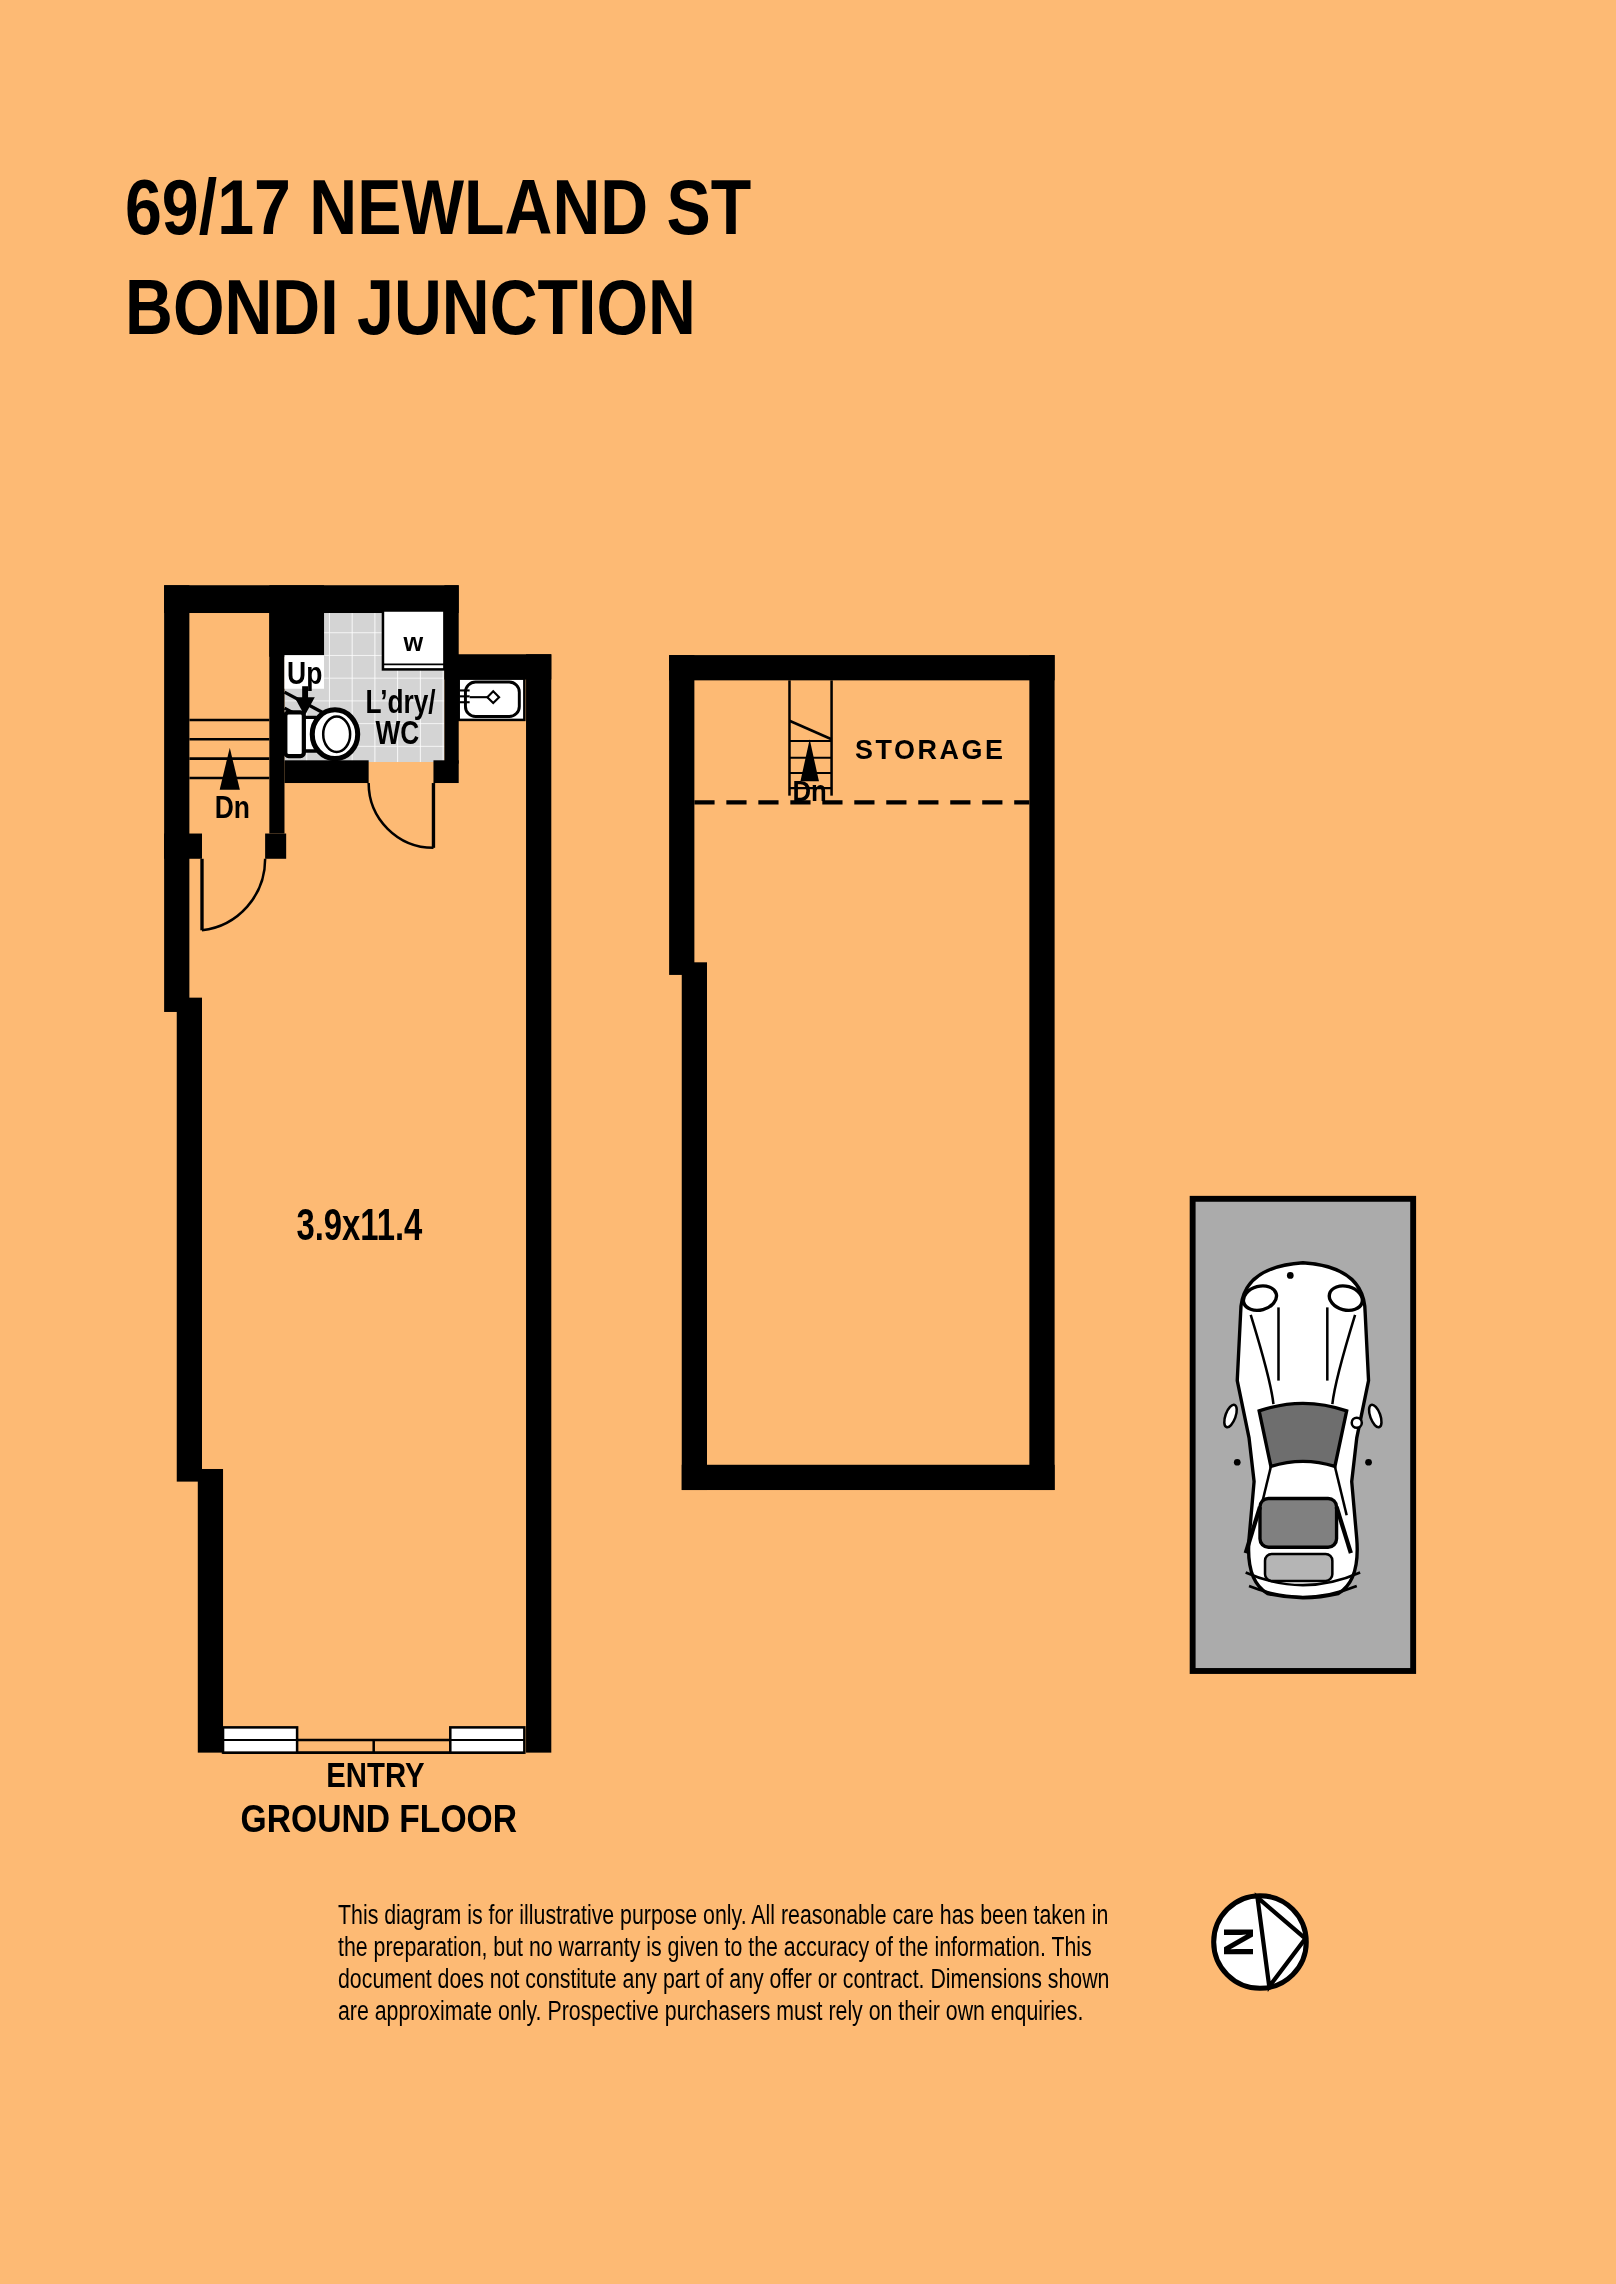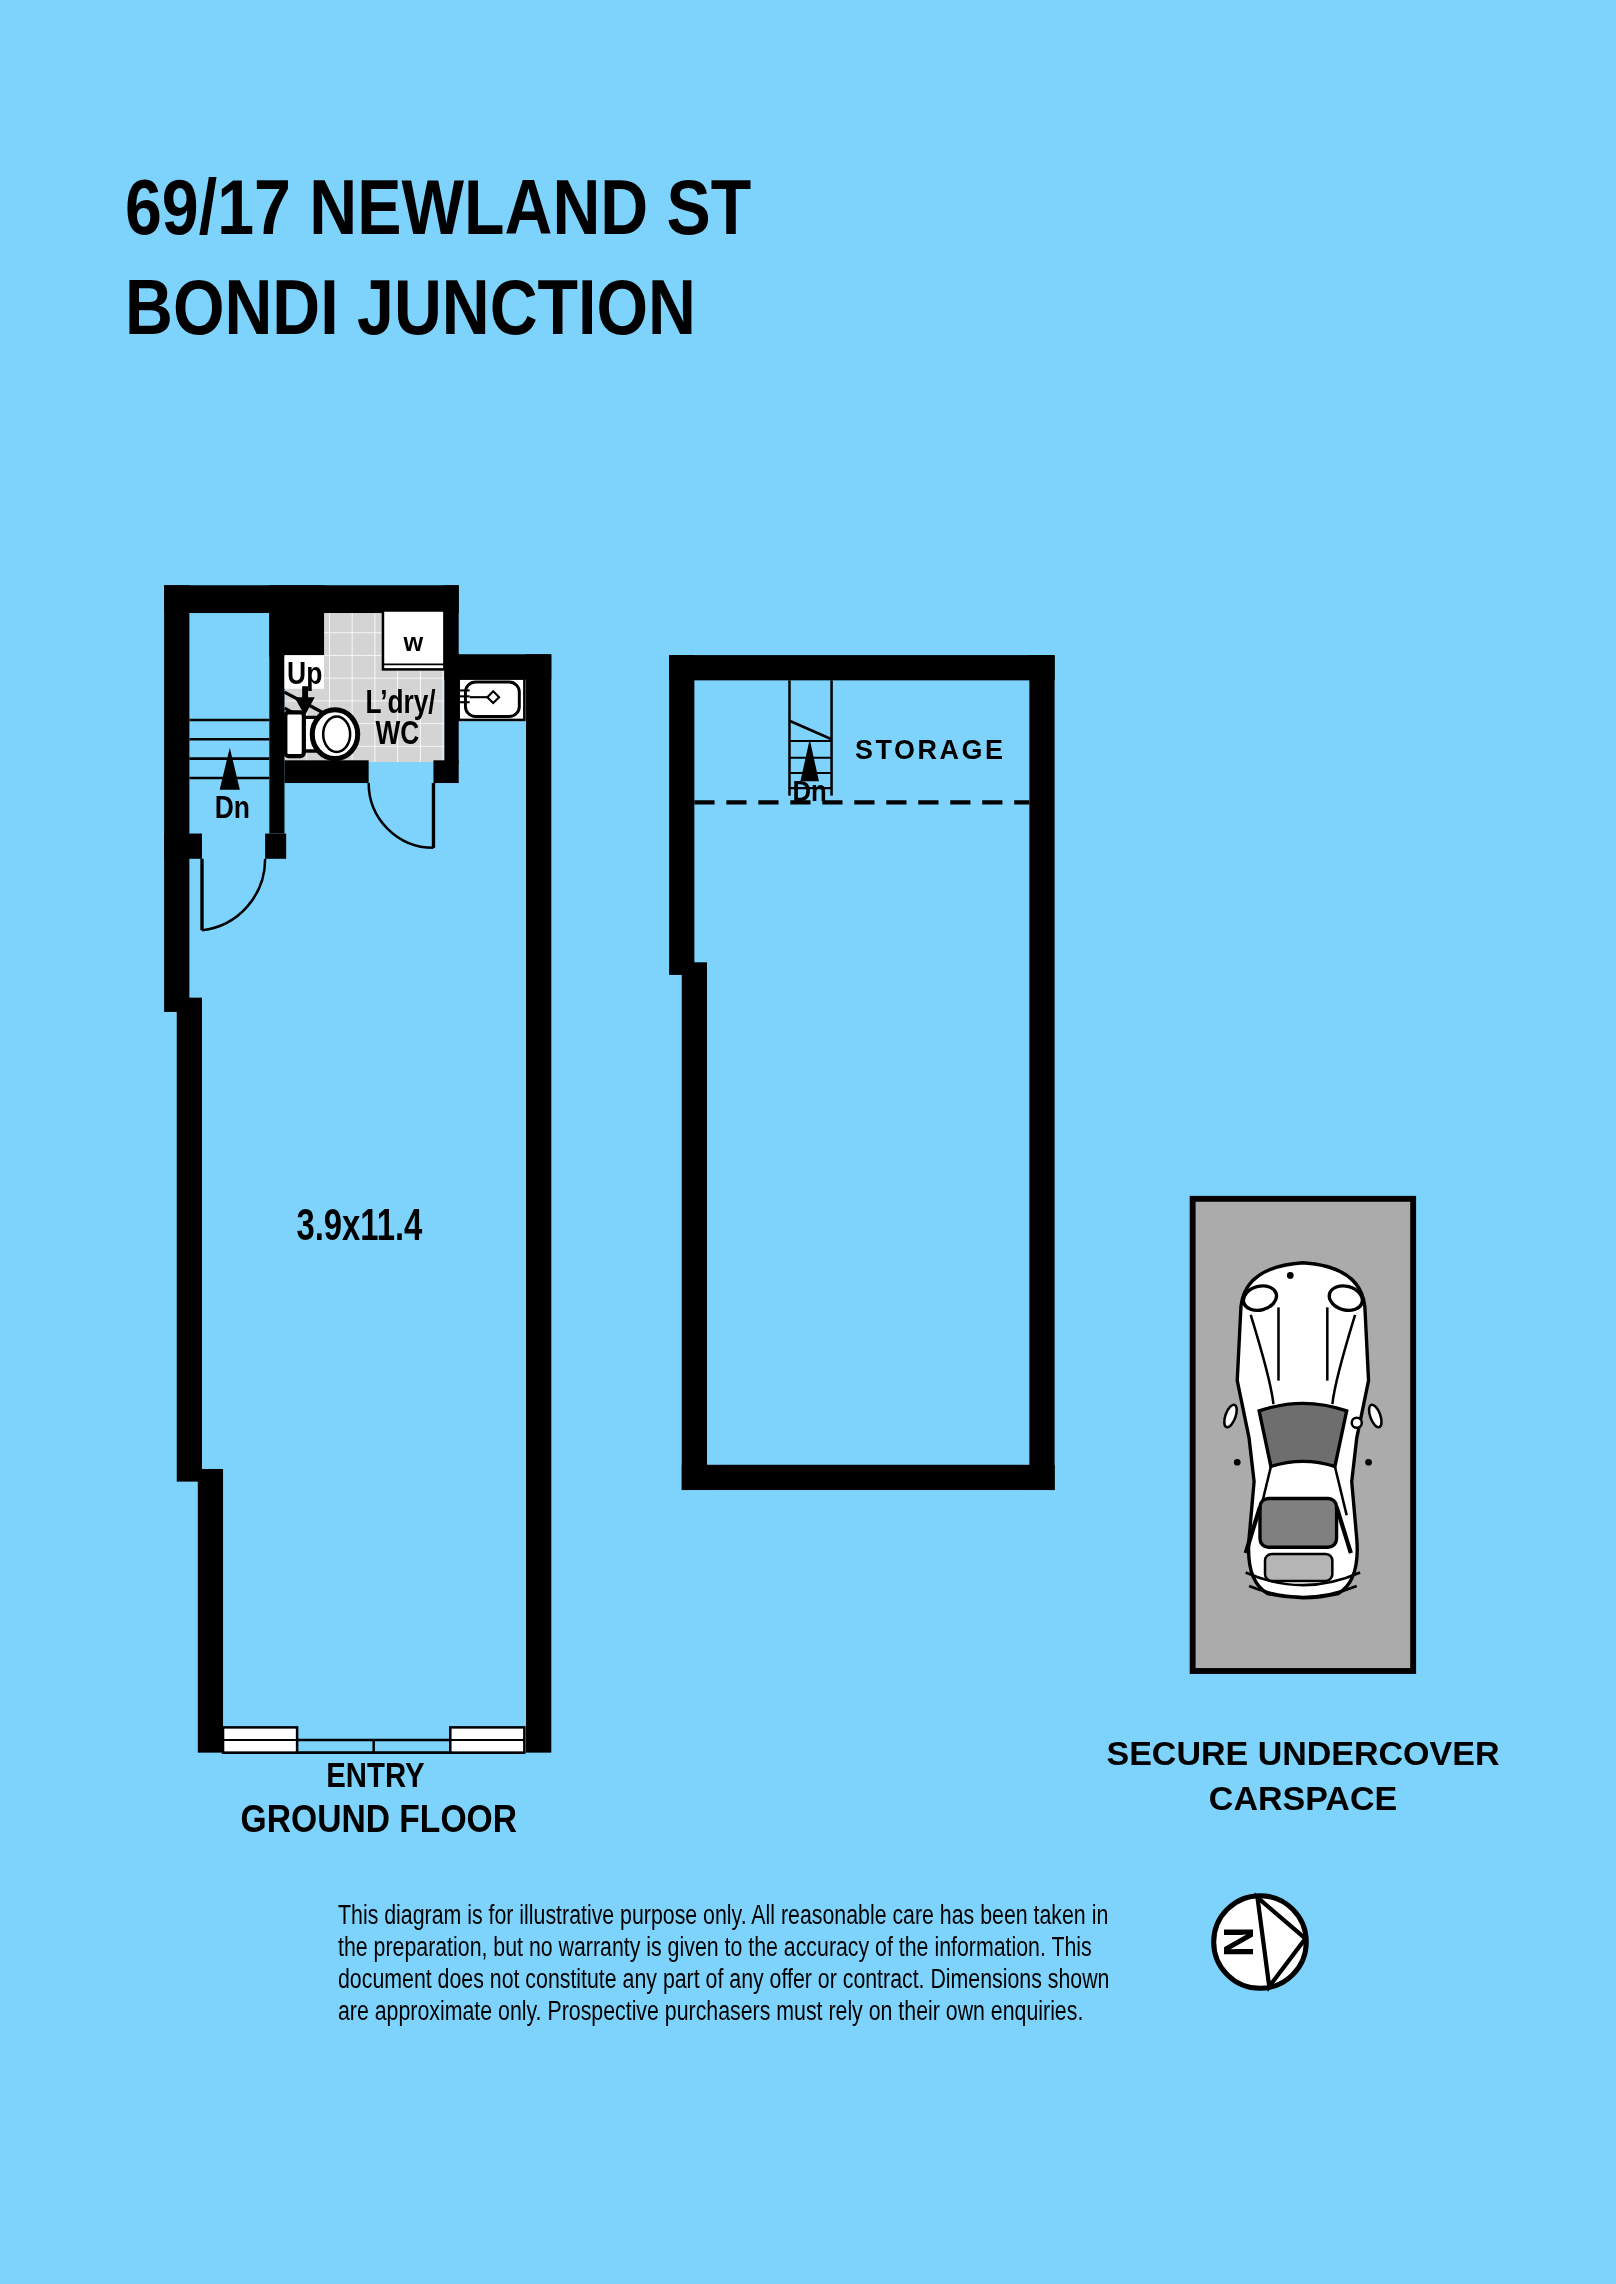--- a/index.html
+++ b/index.html
@@ -1,16 +1,16 @@
 <!DOCTYPE html>
 <html style="font-size:13.5px"><head>
 <meta charset="utf-8">
 <style>
   html,body{margin:0;padding:0;background:#ffffff;}
-  .page{position:relative;width:1616px;height:2284px;background:#7dd3fc;overflow:hidden;
+  .page{position:relative;width:1616px;height:2284px;background:#fdba74;overflow:hidden;
         font-family:"Liberation Sans",sans-serif;color:#000;}
   
   .address{position:absolute;left:125px;top:157px;font-weight:bold;font-size:78px;
            line-height:100px;transform:scaleX(0.85);transform-origin:left top;
            letter-spacing:0px;white-space:nowrap;}
   .logo{position:absolute;left:901px;top:162px;width:598px;text-align:center;color:#3d3e40;}
   .logo-brand{font-weight:bold;font-size:106px;line-height:101px;letter-spacing:4.2px;
               transform:scaleX(0.80);transform-origin:center top;white-space:nowrap;}
   .logo-brand .reg{font-size:25px;letter-spacing:0;display:inline-block;transform:translateY(-5px);}
   .logo-office{margin-top:11.8px;font-size:39px;letter-spacing:3.4px;white-space:nowrap;}
@@ -188,21 +188,20 @@
       </g>
     </g>
 
     <g>
       <circle cx="1497" cy="2307" r="55" fill="#ffffff" stroke="#000" stroke-width="6"></circle>
       <polygon points="1494,2254 1551,2303 1508,2360" fill="#ffffff" stroke="#000" stroke-width="5"></polygon>
       <text transform="translate(1471,2307) rotate(90)" font-size="50" text-anchor="middle" dominant-baseline="central">N</text>
     </g>
   </svg>
 
-  <div class="carspace-caption">SECURE UNDERCOVER CARSPACE</div>
 
   <div class="disclaimer">
     <div>This diagram is for illustrative purpose only. All reasonable care has been taken in</div>
     <div>the preparation, but no warranty is given to the accuracy of the information. This</div>
     <div>document does not constitute any part of any offer or contract. Dimensions shown</div>
     <div>are approximate only. Prospective purchasers must rely on their own enquiries.</div>
   </div>
 
 </div>
 

